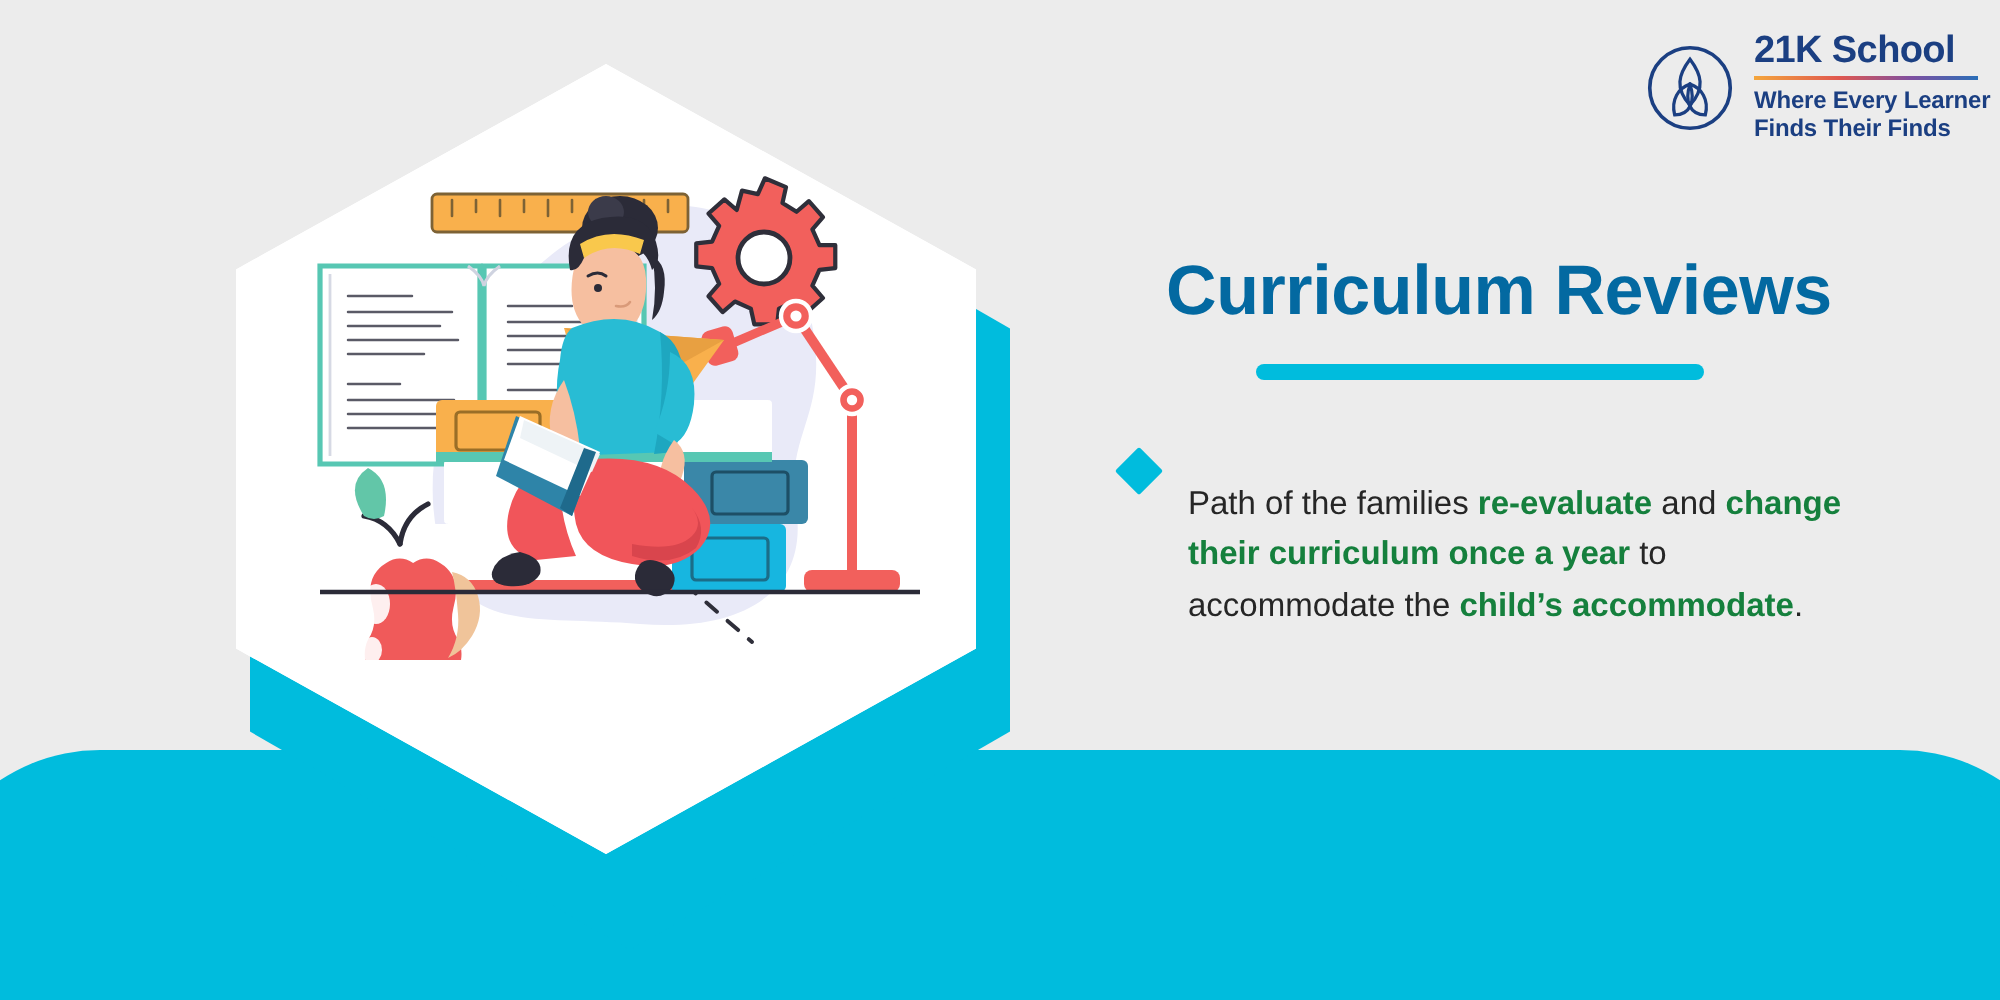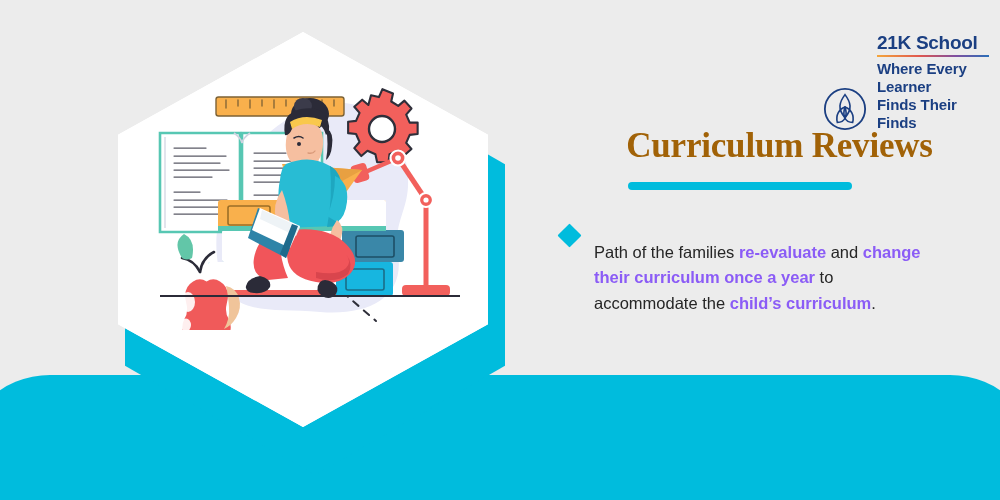--- a/index.html
+++ b/index.html
@@ -41,56 +41,55 @@
     clip-path:polygon(50% 0%,100% 26%,100% 74%,50% 100%,0% 74%,0% 26%);
   }
 
   
   .illus{position:absolute;left:130px;top:40px;width:350px;height:290px;}
   .illus svg{display:block;width:350px;height:290px;}
 
   
   .content{position:absolute;left:556px;top:128px;width:420px;}
   .title{
-    font-family:Liberation Serif, serif;
-    font-size:35px;font-weight:bold;color:#a16207;
+    font-family:Liberation Sans, sans-serif;
+    font-size:35px;font-weight:bold;color:#0369a1;
     letter-spacing:-0.2px;line-height:1;margin:0 0 0 27px;
     white-space:nowrap;
-    text-align:center;
   }
   .title-rule{
     margin:19px 0 0 72px;width:224px;height:8px;
     background:#00bcdd;border-radius:5px;
   }
   .body-row{display:flex;align-items:flex-start;margin-top:33px;}
   .bullet{
     width:17px;height:17px;flex:0 0 17px;background:#00bcdd;
     transform:rotate(45deg);margin:4px 16px 0 5px;border-radius:1px;
   }
   .body-text{
     font-family:"Liberation Sans", sans-serif;
     font-size:16.5px;color:#262626;line-height:1.55;
     max-width:345px;
   }
-  .body-text b{font-weight:bold;color:#8b5cf6;}
-
-  
-  .logo{position:absolute;left:822px;top:33px;display:flex;align-items:flex-end;gap:9px;}
+  .body-text b{font-weight:bold;color:#15803d;}
+
+  
+  .logo{position:absolute;left:822px;top:16px;display:flex;align-items:center;gap:9px;}
   .logo-mark{width:46px;height:46px;flex:0 0 46px;}
   .logo-text{display:flex;flex-direction:column;}
   .logo-name{
     font-family:"Liberation Sans", sans-serif;
     font-size:19px;font-weight:bold;color:#1b3f82;line-height:1.05;
     letter-spacing:-0.3px;
   }
   .logo-rule{height:2px;width:112px;margin:2px 0 3px 0;
     background:linear-gradient(90deg,#f4a63c 0%,#e0574f 38%,#7f4fa0 70%,#2a6fb8 100%);}
   .logo-tag{
     font-family:"Liberation Sans", sans-serif;
-    font-size:15px;font-weight:bold;color:#1b3f82;line-height:1.2;
+    font-size:12px;font-weight:bold;color:#1b3f82;line-height:1.2;
     letter-spacing:-0.1px;
   }
 </style>
 </head>
 <body>
 
 <div id="stage">
 
   <div class="bg-layer">
     <div class="bottom-band"></div>
@@ -262,21 +261,21 @@
       </g>
     </svg>
   </div>
 
   <div class="content">
     <h1 class="title">Curriculum Reviews</h1>
     <div class="title-rule"></div>
 
     <div class="body-row">
       <span class="bullet"></span>
-      <p class="body-text"><span>Path of the families </span><b>re-evaluate</b><span> and </span><b>change their curriculum once a year</b><span> to accommodate the </span><b>child’s curriculum</b><span>.</span></p>
+      <p class="body-text"><span>Path of the families </span><b>re-evaluate</b><span> and </span><b>change their curriculum once a year</b><span> to accommodate the </span><b>child’s accommodate</b><span>.</span></p>
     </div>
   </div>
 
   <div class="logo">
     <svg class="logo-mark" viewBox="0 0 48 48">
       <circle cx="24" cy="24" r="21" fill="none" stroke="#1b3f82" stroke-width="1.9"></circle>
       <path d="M24 9 C 30 17 32 24 24 33 C 16 24 18 17 24 9 Z" fill="none" stroke="#1b3f82" stroke-width="1.7"></path>
       <path d="M24 22 C 18 24 14 30 16 38 C 24 38 27 31 24 22 Z" fill="none" stroke="#1b3f82" stroke-width="1.7"></path>
       <path d="M24 22 C 30 24 34 30 32 38 C 24 38 21 31 24 22 Z" fill="none" stroke="#1b3f82" stroke-width="1.7"></path>
     </svg>

